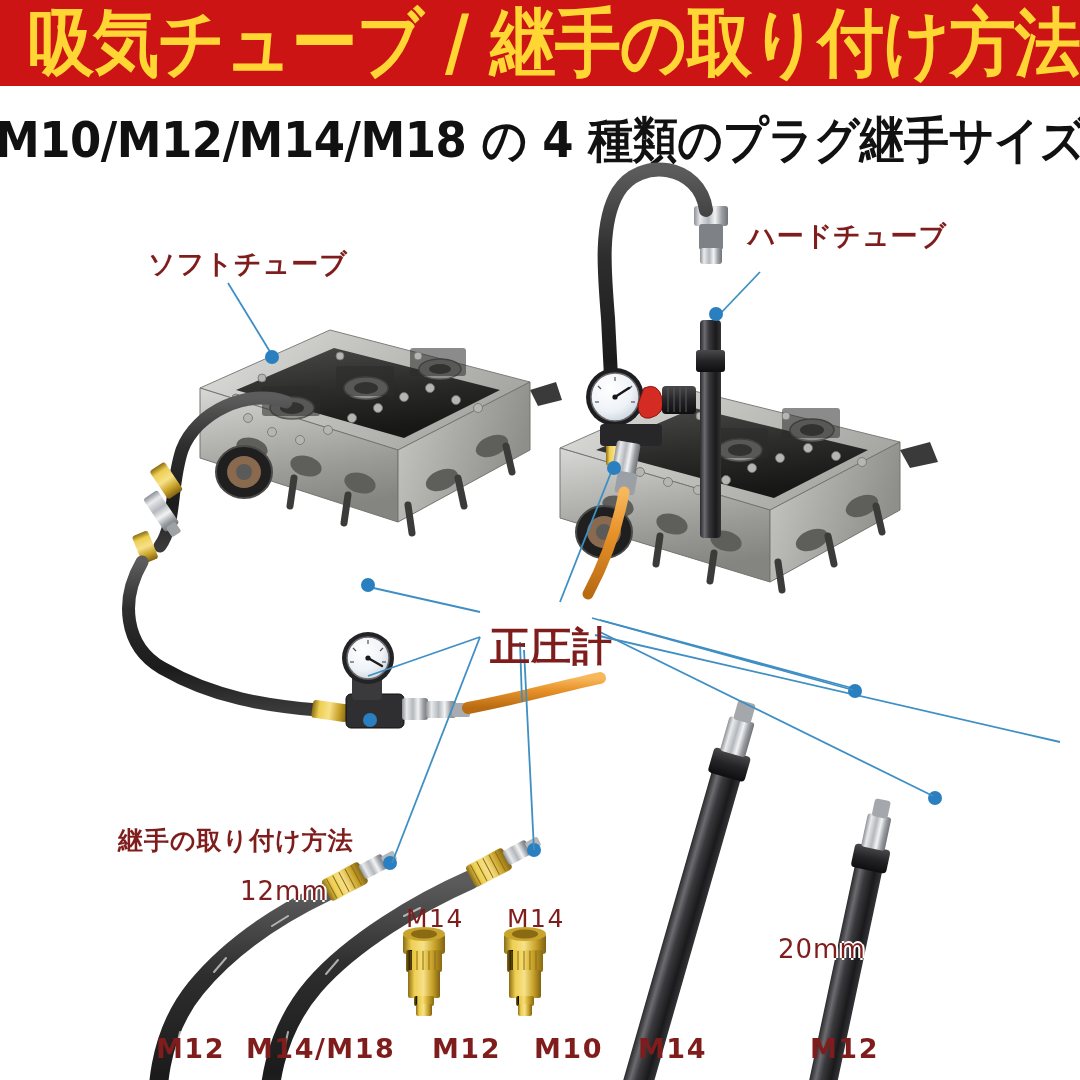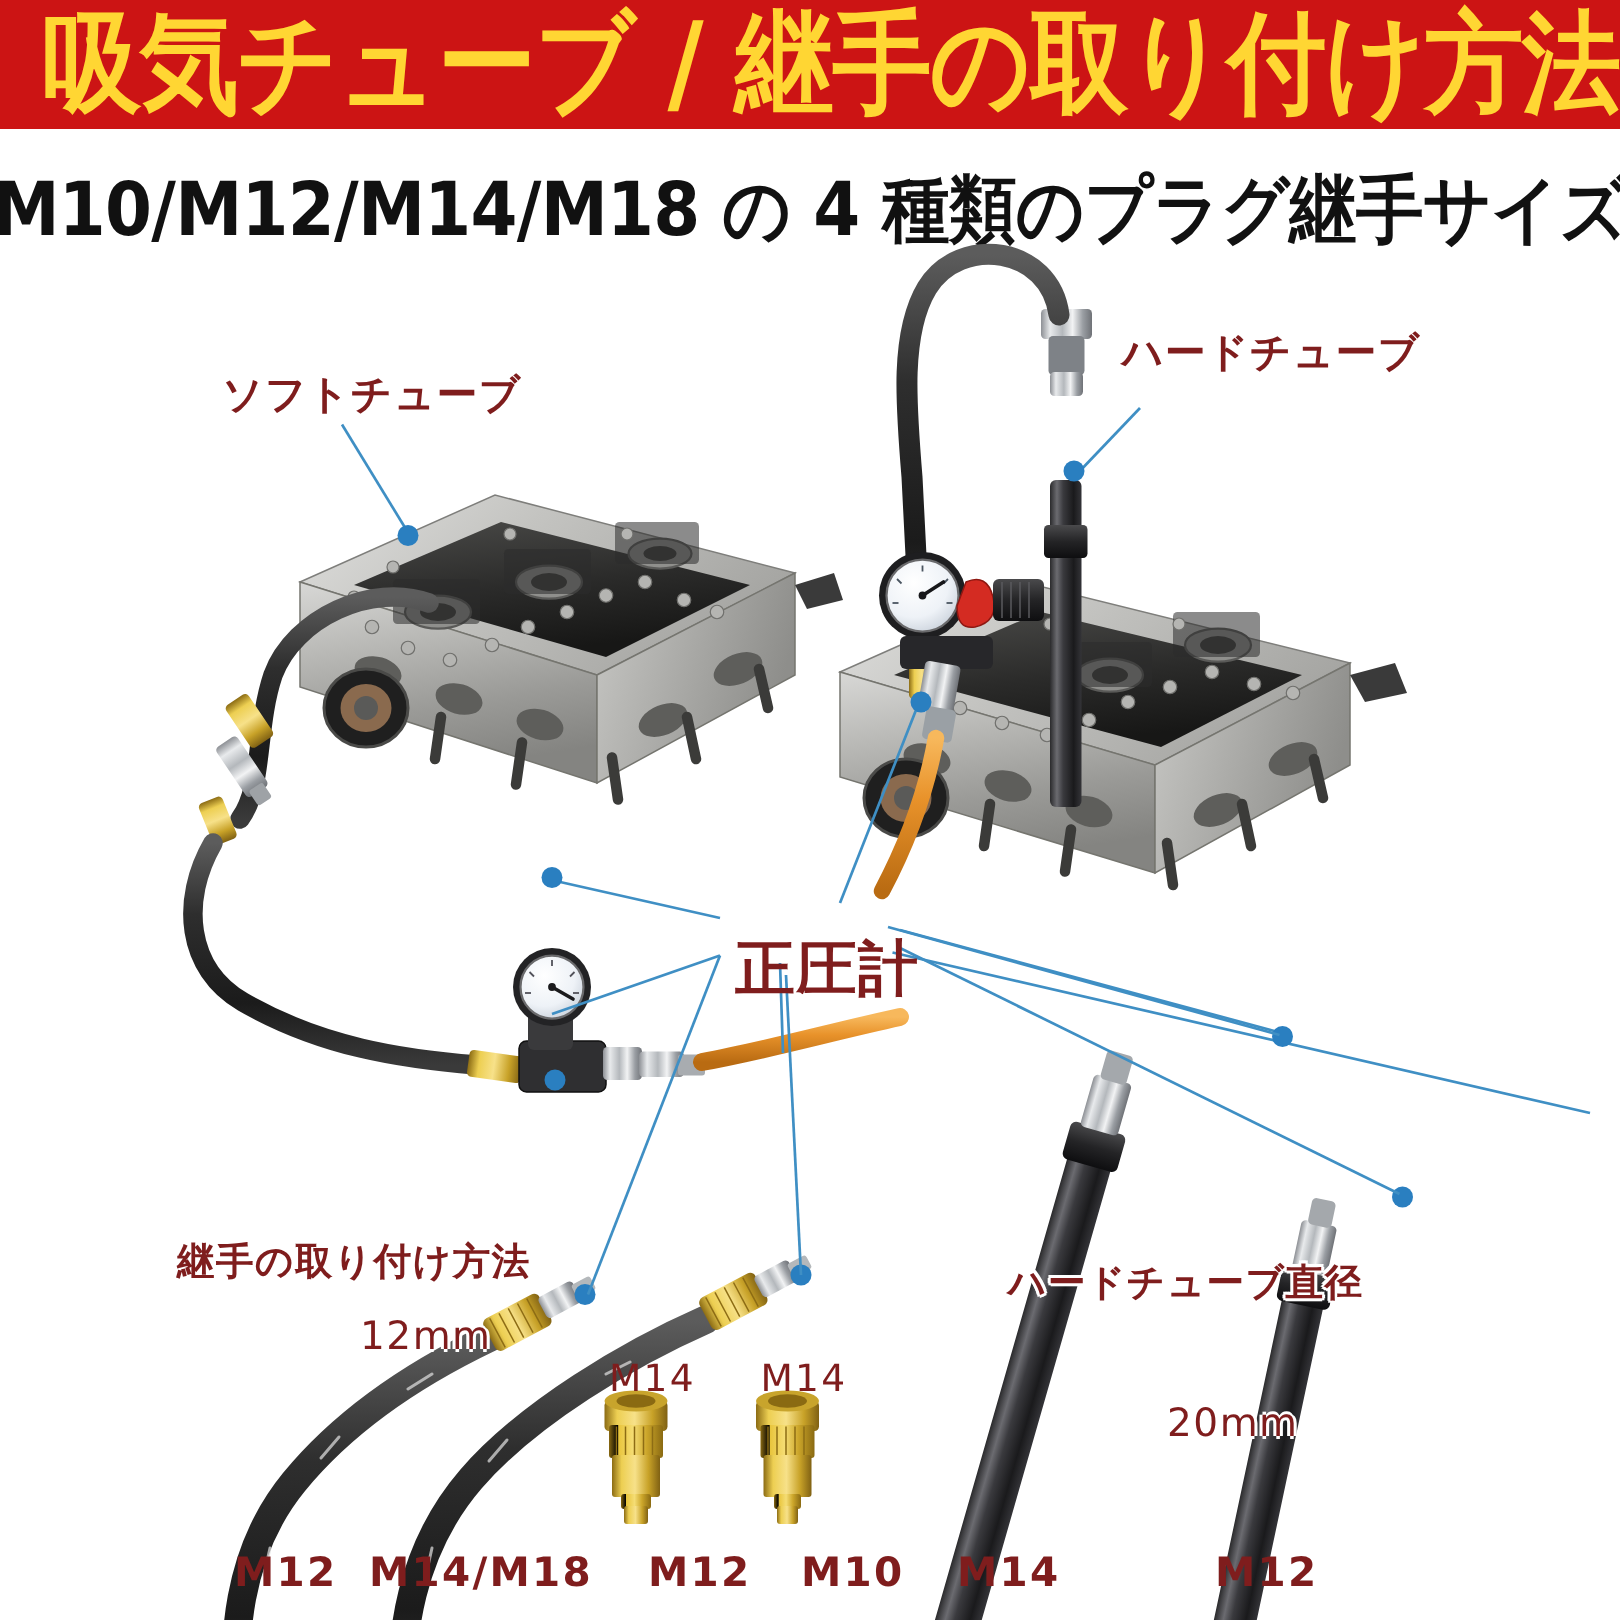--- a/index.html
+++ b/index.html
@@ -493,21 +493,20 @@
 
     <div class="label lbl-jp" style="left:148px; top:100px;">ソフトチューブ</div>
 
     <div class="label lbl-jp" style="left:748px; top:72px;">ハードチューブ</div>
 
     <div class="label lbl-jp" style="left:490px; top:465px; font-size:40px;margin-top:11px;">正圧計</div>
 
     <div class="label lbl-jp-out" style="left:118px; top:678px;">継手の取り付け方法</div>
     <div class="label lbl-mm" style="left:240px; top:728px;">12mm</div>
 
-    <div class="label lbl-jp-out" style="left:672px; top:692px;">ハードチューブ直径</div>
     <div class="label lbl-mm" style="left:778px; top:742px;margin-top:44px;">20mm</div>
 
     <div class="label lbl-top" style="left:406px; top:756px;">M14</div>
     <div class="label lbl-top" style="left:507px; top:756px;">M14</div>
 
     <div class="label lbl-size" style="left:128px; top:885px;">M12</div>
     <div class="label lbl-size" style="left:218px; top:885px;">M14/M18</div>
     <div class="label lbl-size" style="left:404px; top:885px;">M12</div>
     <div class="label lbl-size" style="left:506px; top:885px;">M10</div>
     <div class="label lbl-size" style="left:610px; top:885px;">M14</div>

